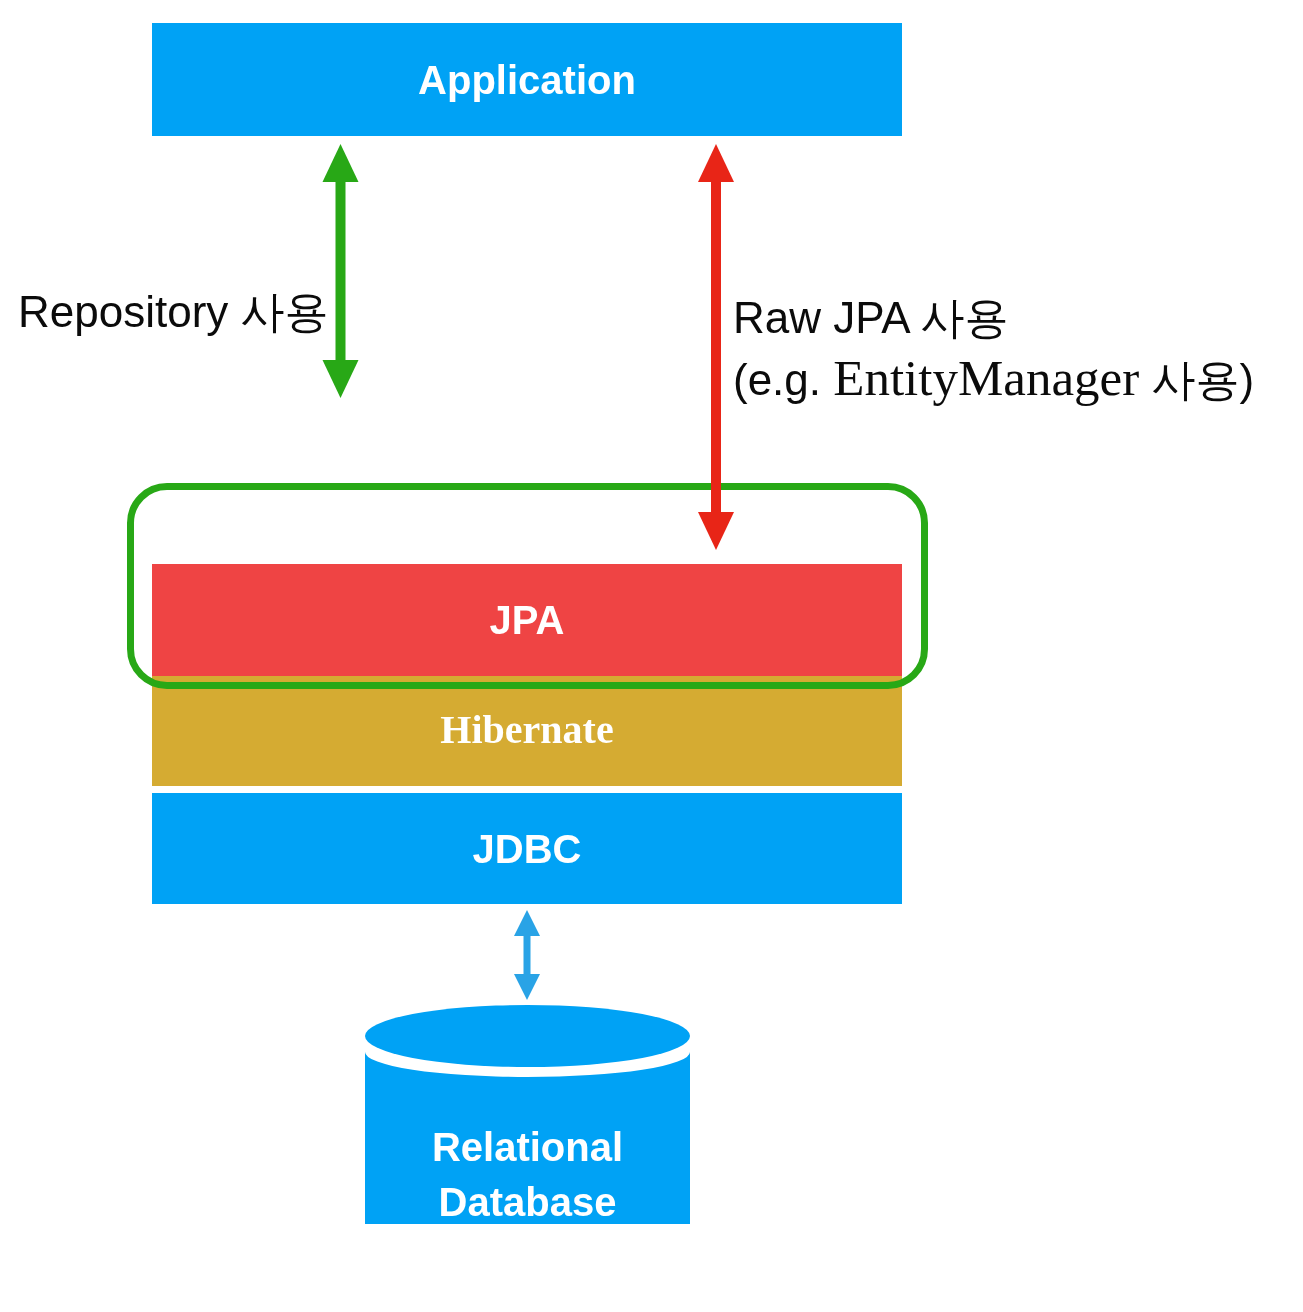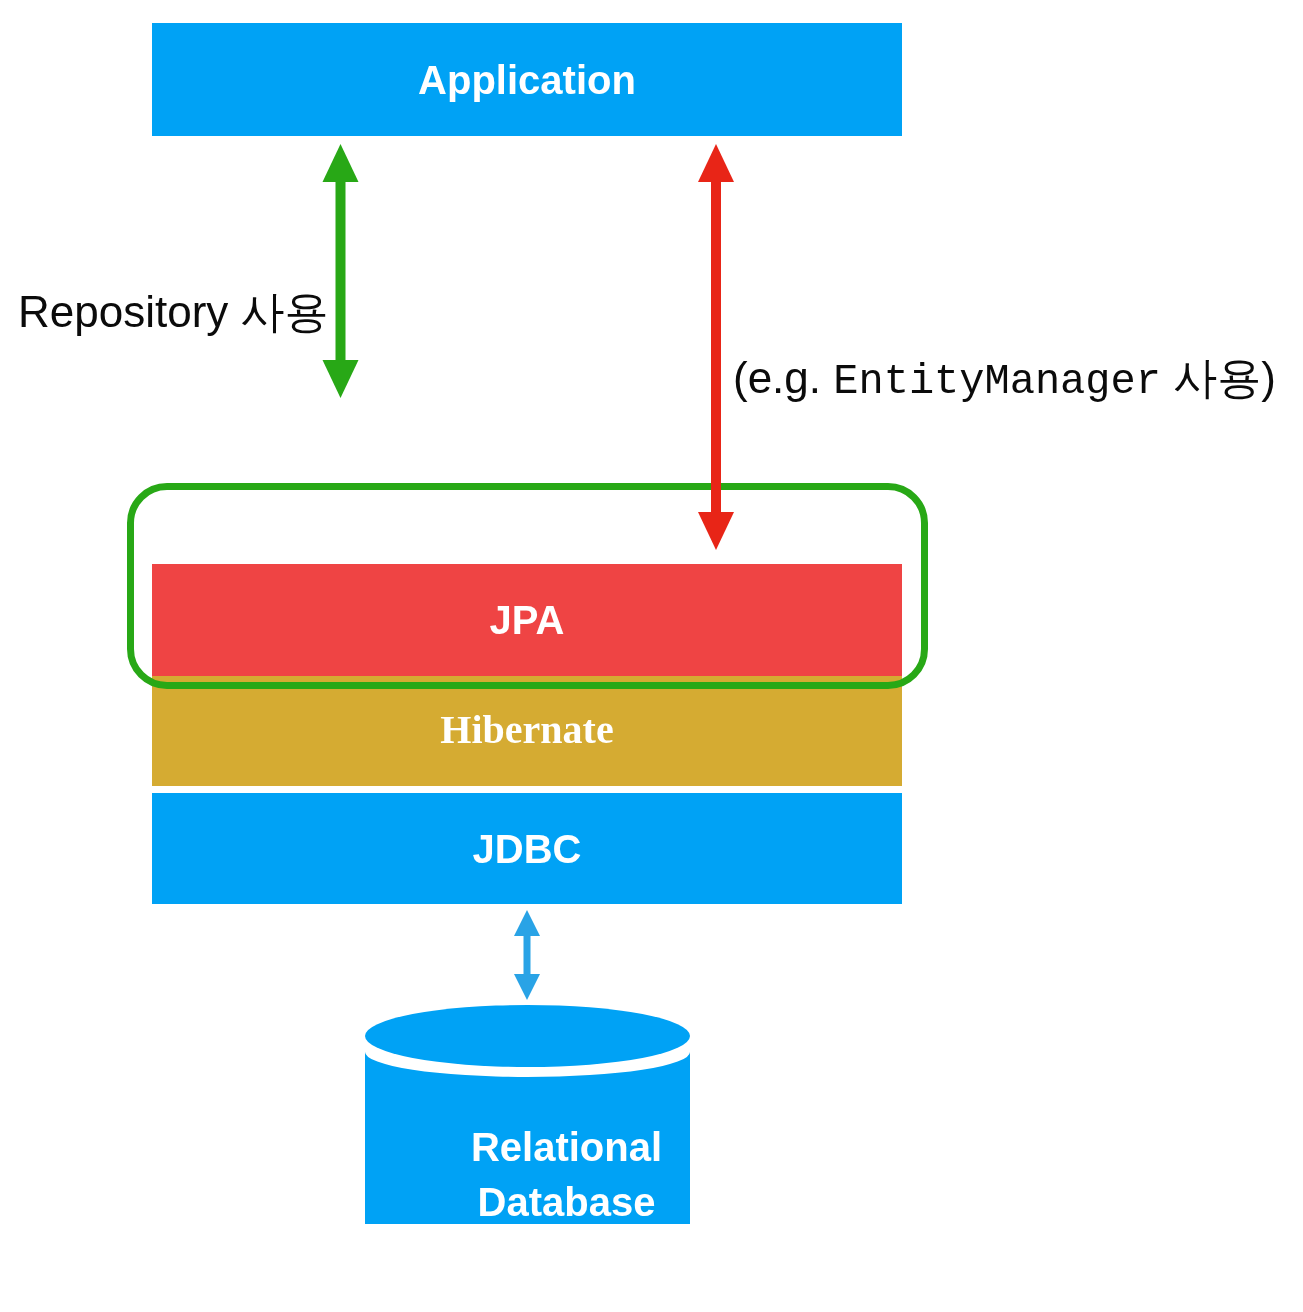--- a/index.html
+++ b/index.html
@@ -75,35 +75,34 @@
     z-index: 5;
     white-space: nowrap;
   }
   .annotation-repository {
     left: 18px; top: 246px; margin-top: 36px;
   }
   .annotation-rawjpa {
     left: 733px; top: 288px;
   }
   .mono {
-    font-family: Liberation Mono, monospace;
-    font-size: 42px;
+    font-family: Liberation Serif, serif;
+    font-size: 51px;
   }
   .db-label {
     position: absolute;
     left: 365px; top: 1120px;
     width: 325px;
     text-align: center;
     color: #ffffff;
     font-weight: bold;
     font-size: 40px;
     line-height: 55px;
     white-space: pre-line;
     z-index: 5;
-    margin-left: 39px;
   }
 </style>
 </head>
 <body>
 
 <div class="canvas">
 
   <div class="box box-application">Application</div>
 
   <div class="group-outline"></div>
@@ -137,20 +136,20 @@
 
     <g fill="#00A2F5" stroke="none">
       <ellipse cx="527.5" cy="1036" rx="162.5" ry="31"></ellipse>
       <path d="M 365 1052 L 365 1258 A 162.5 32 0 0 0 690 1258 L 690 1052 A 162.5 25 0 0 1 365 1052 Z"></path>
     </g>
   </svg>
 
   <div class="annotation annotation-repository">Repository 사용</div>
 
   <div class="annotation annotation-rawjpa">
-    <br>
+    <span>Raw JPA 사용</span><br>
     <span><span>(e.g. </span><span class="mono">EntityManager</span><span> 사용)</span></span>
   </div>
 
   <div class="db-label">Relational
 Database</div>
 
 </div>
 
 </body></html>

